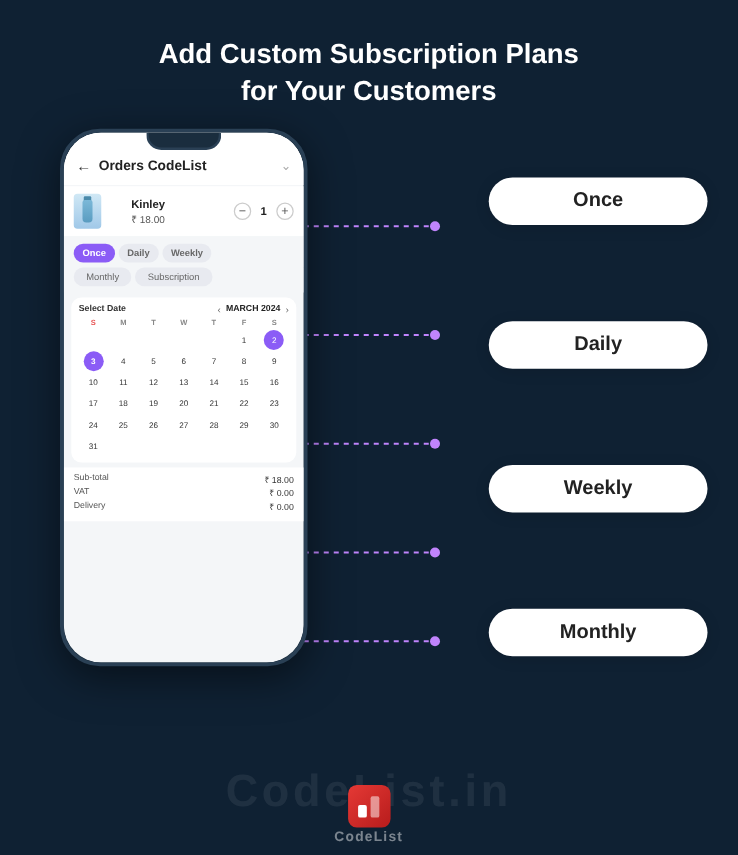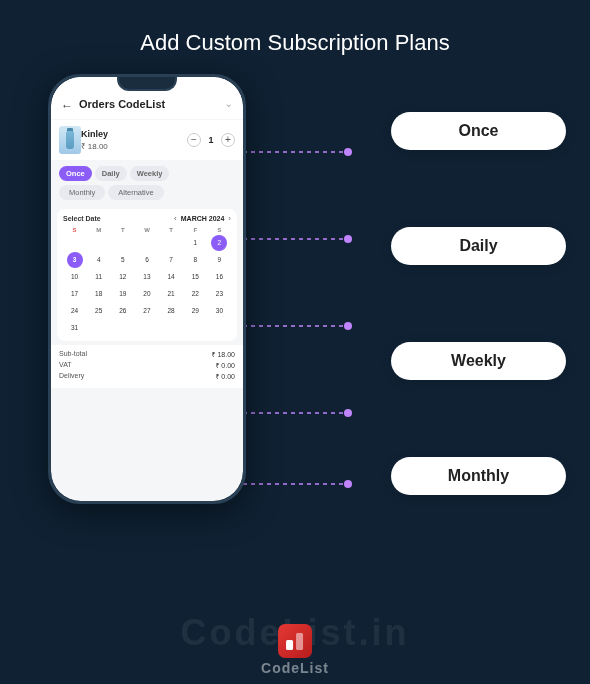--- a/index.html
+++ b/index.html
@@ -79,21 +79,21 @@
       font-size: 11px;
       font-weight: 700;
       color: #222;
     }
 
     .product-row {
       background: #ffffff;
       padding: 6px 8px;
       display: flex;
       align-items: center;
-      gap: 0;
+      gap: 24px;
       margin-top: 1px;
     }
 
     .product-img {
       width: 22px;
       height: 28px;
       background: linear-gradient(180deg, #d0e8f5, #a0c8e8);
       border-radius: 3px;
       display: flex;
       align-items: center;
@@ -325,22 +325,23 @@
       color: #222;
       min-width: 175px;
       text-align: center;
       box-shadow: 0 2px 12px rgba(0,0,0,0.12);
       cursor: pointer;
     }
   </style>
 </head>
 <body>
 
-<div style="text-align:center; margin-top:28px; color:#fff; font-size:22px; font-weight:400; line-height:1.35;">
+<div style="text-align:center; margin-top:28px; color:#fff; font-size:22px; font-weight:700; line-height:1.35;">
   <div>Add Custom Subscription Plans</div>
+  <div>for Your Customers</div>
 </div>
 
 <div class="content-area" style="width:590px; height:460px; margin-top:16px; position:relative; display:flex; align-items:flex-start; justify-content:flex-start;">
 
   <svg style="position:absolute;left:0;top:0;width:590px;height:460px;pointer-events:none;" viewBox="0 0 590 460">
 
     <circle cx="230" cy="78" r="5" fill="#c084fc"></circle>
     <line x1="235" y1="78" x2="348" y2="78" stroke="#c084fc" stroke-width="1.5" stroke-dasharray="4,4"></line>
     <circle cx="348" cy="78" r="4" fill="#c084fc"></circle>
 
@@ -391,21 +392,21 @@
       </div>
 
       <div class="tabs-row">
         <button class="tab-btn active">Once</button>
         <button class="tab-btn inactive">Daily</button>
         <button class="tab-btn inactive">Weekly</button>
       </div>
 
       <div class="tabs-row2">
         <button class="tab-btn2">Monthly</button>
-        <button class="tab-btn2">Alternative</button>
+        <button class="tab-btn2">Subscription</button>
       </div>
 
       <div class="calendar-section">
         <div class="cal-header">
           <span class="cal-label">Select Date</span>
           <div class="cal-nav">
             <span class="cal-arrow">‹</span>
             <span class="cal-month">MARCH 2024</span>
             <span class="cal-arrow">›</span>
           </div>
@@ -493,14 +494,14 @@
 
 <div style="position:absolute; bottom:30px; left:50%; transform:translateX(-50%); font-size:36px; font-weight:900; color:rgba(255,255,255,0.07); white-space:nowrap; letter-spacing:3px;">CodeList.in</div>
 
 <div style="position:absolute; bottom:8px; left:50%; transform:translateX(-50%); display:flex; flex-direction:column; align-items:center; gap:2px;">
   <div style="width:34px; height:34px; background:linear-gradient(135deg,#e53935,#b71c1c); border-radius:7px; display:flex; align-items:center; justify-content:center;">
     <svg width="22" height="22" viewBox="0 0 22 22" fill="none">
       <rect x="2" y="10" width="7" height="10" rx="1.5" fill="white"></rect>
       <rect x="12" y="3" width="7" height="17" rx="1.5" fill="rgba(255,255,255,0.5)"></rect>
     </svg>
   </div>
-  <span style="color:rgba(255,255,255,0.45); font-size:14px; font-weight:700; letter-spacing:1px;">CodeList</span>
+  <span style="color:rgba(255,255,255,0.45); font-size:11px; font-weight:700; letter-spacing:1px;">CodeList</span>
 </div>
 
 </body></html>

